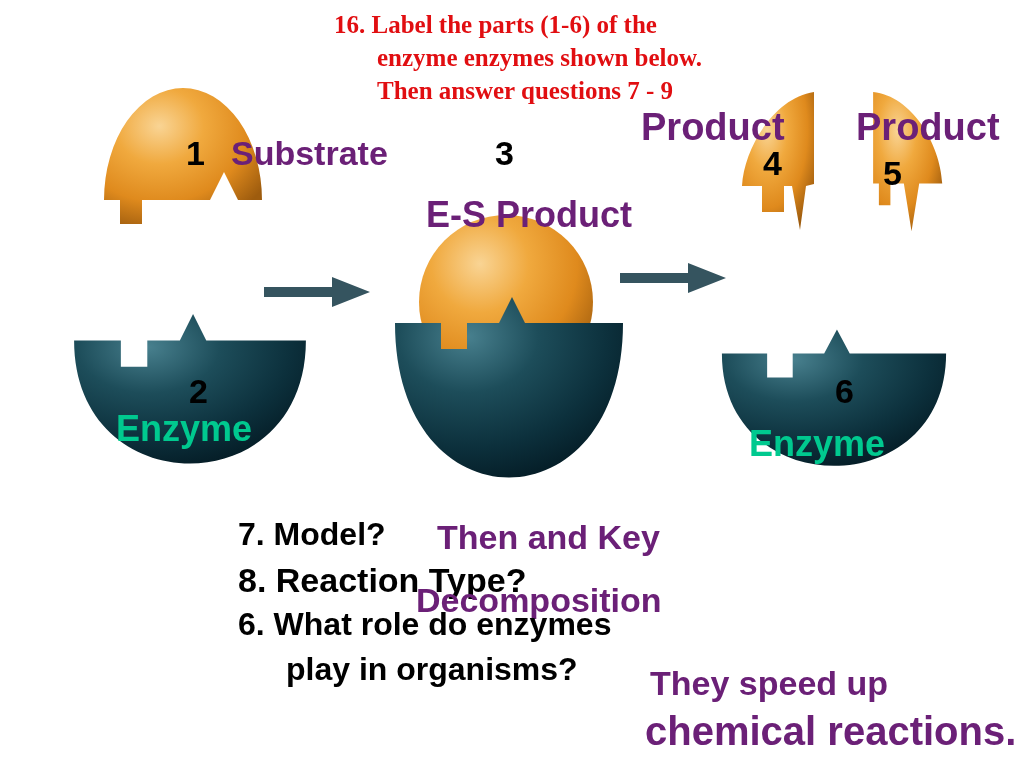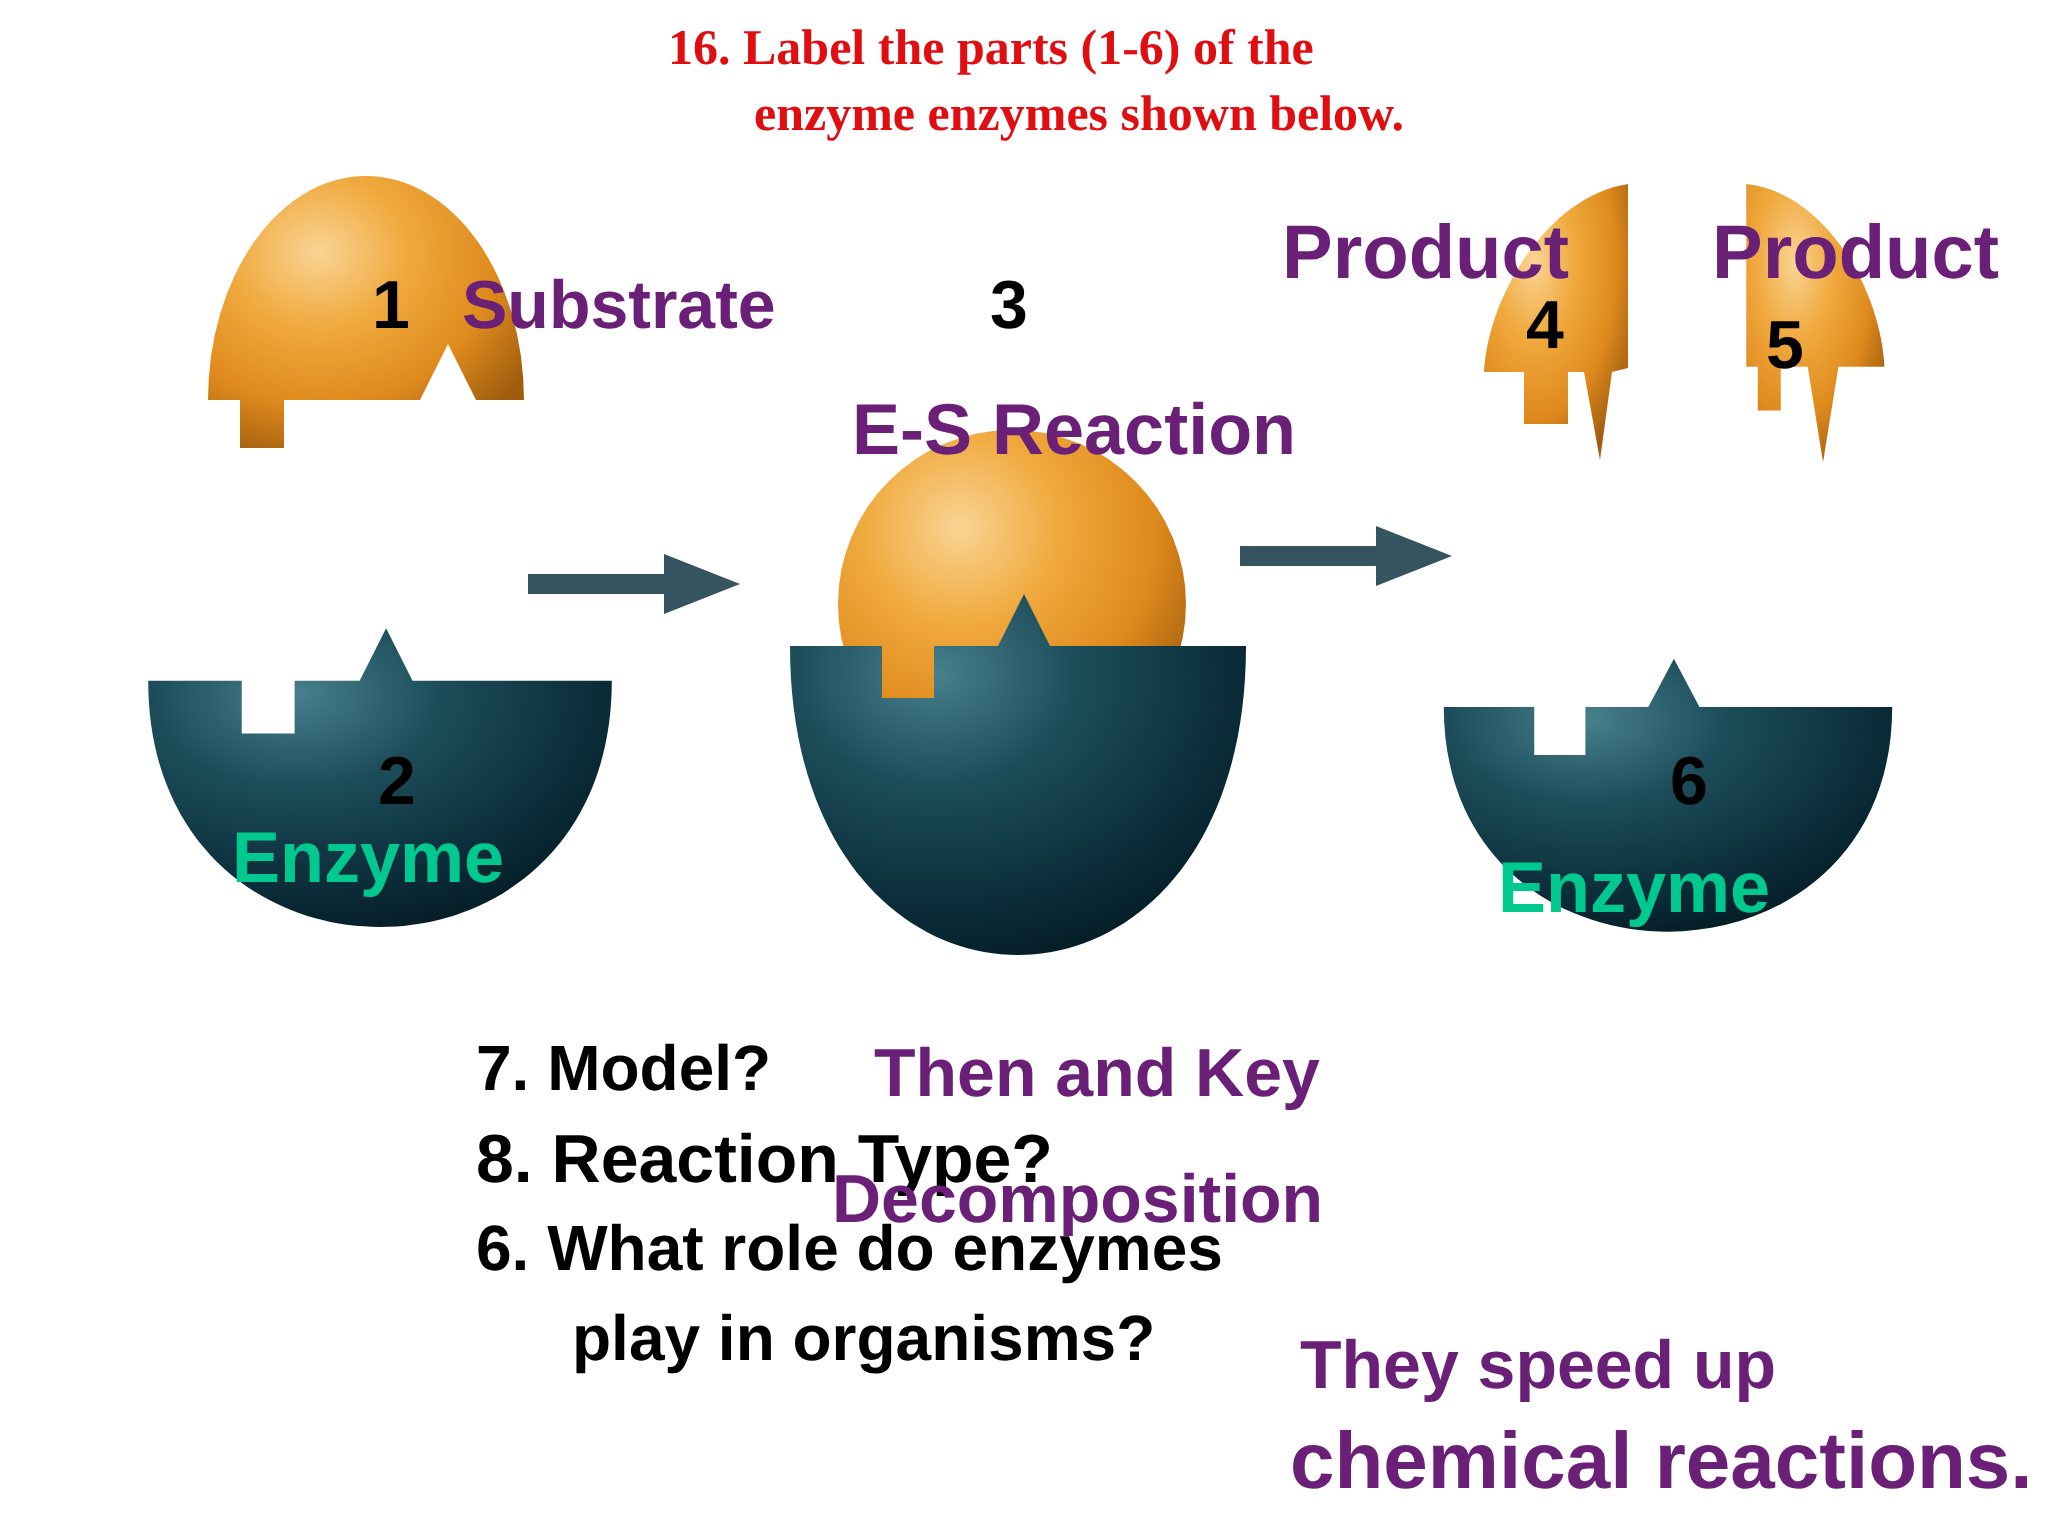--- a/index.html
+++ b/index.html
@@ -43,20 +43,21 @@
         <stop offset="35%" stop-color="#1D4D5A"></stop>
         <stop offset="70%" stop-color="#0C303C"></stop>
         <stop offset="100%" stop-color="#031821"></stop>
       </radialGradient>
     </defs>
   </svg>
 
   <div class="title-block">
     <div>16. Label the parts (1-6) of the</div>
     <div class="indent">enzyme enzymes shown below.</div>
+    <div class="indent">Then answer questions 7 - 9</div>
   </div>
 
   <svg class="abs" style="left:98px;top:82px;" width="170" height="150" viewBox="0 0 170 150">
     <path d="M 6 118 A 79 112 0 0 1 164 118 L 140 118 L 126 90 L 112 118 L 44 118 L 44 142 L 22 142 L 22 118 Z" fill="url(#gOrange)"></path>
   </svg>
 
   <svg class="abs" style="left:736px;top:88px;" width="100" height="158" viewBox="0 0 100 158" preserveAspectRatio="none">
     <path d="M 78 4 C 38 10 8 60 6 98 L 26 98 L 26 124 L 48 124 L 48 98 L 56 98 L 64 142 L 70 98 L 78 96 Z" fill="url(#gOrange)"></path>
   </svg>
   <svg class="abs" style="left:852px;top:88px;" width="96" height="164" viewBox="0 0 100 165" preserveAspectRatio="none">
@@ -82,21 +83,21 @@
   </svg>
 
   <svg class="abs" style="left:716px;top:322px;" width="236" height="148" viewBox="0 0 240 160" preserveAspectRatio="none">
     <path d="M 6 34 L 52 34 L 52 60 L 78 60 L 78 34 L 110 34 L 123 8 L 136 34 L 234 34 C 234 196 6 196 6 34 Z" fill="url(#gDark)"></path>
   </svg>
 
   <span class="t black" style="left:186px;top:136px;font-size:34px;">1</span>
   <span class="t purple" style="left:231px;top:136px;font-size:34px;">Substrate</span>
 
   <span class="t black" style="left:495px;top:136px;font-size:34px;">3</span>
-  <span class="t purple" style="left:426px;top:196px;font-size:36px;">E-S Reaction</span>
+  <span class="t purple" style="left:426px;top:196px;font-size:36px;">E-S Product</span>
 
   <span class="t purple" style="left:641px;top:108px;font-size:38px;">Product</span>
   <span class="t purple" style="left:856px;top:108px;font-size:38px;">Product</span>
   <span class="t black" style="left:763px;top:146px;font-size:34px;">4</span>
   <span class="t black" style="left:883px;top:156px;font-size:34px;">5</span>
 
   <span class="t black" style="left:189px;top:374px;font-size:34px;">2</span>
   <span class="t green" style="left:116px;top:410px;font-size:36px;">Enzyme</span>
 
   <span class="t black" style="left:835px;top:374px;font-size:34px;">6</span>

